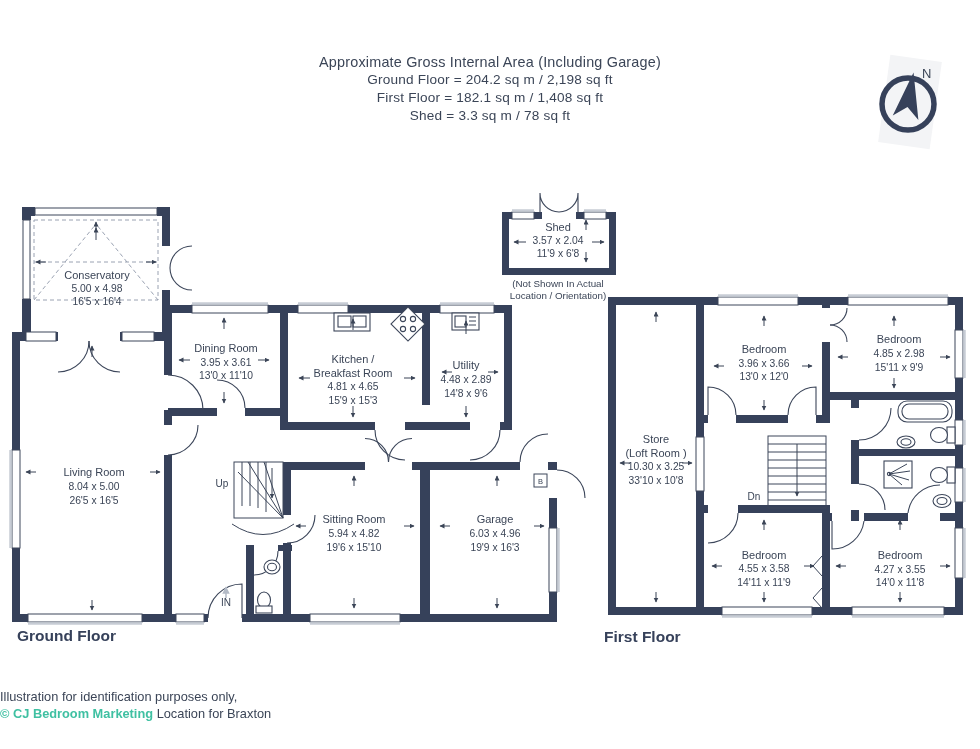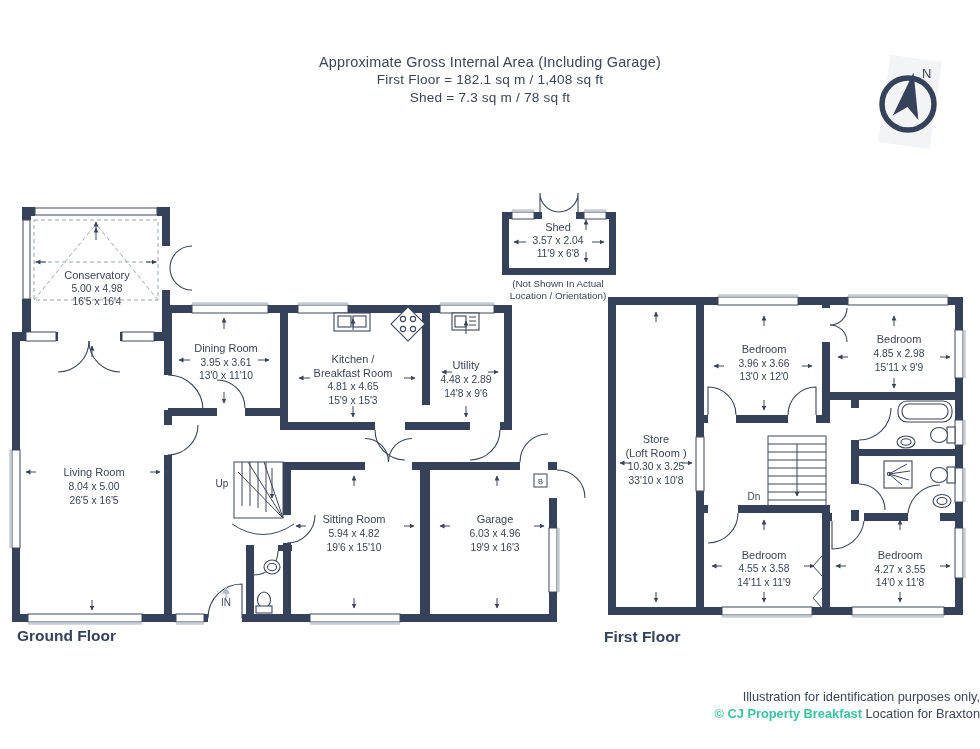--- a/index.html
+++ b/index.html
@@ -1,21 +1,21 @@
 <!DOCTYPE html>
 <html><head>
 <meta charset="utf-8">
 <style>
   html,body{margin:0;padding:0;background:#fff;}
   .page{position:relative;width:980px;height:749px;background:#fff;overflow:hidden;
         font-family:"Liberation Sans",sans-serif;color:#3b4557;}
   .hdr{position:absolute;top:53px;left:0;width:100%;text-align:center;}
   .hdr div{line-height:18px;font-size:13.6px;letter-spacing:.2px;}
   .hdr .h1{font-size:14.4px;}
-  .ftr{position:absolute;top:688px;left:0;width:100%;text-align:right;}
+  .ftr{position:absolute;top:688px;left:0;width:100%;text-align:left;}
   .ftr div{line-height:17px;font-size:12.8px;}
   .teal{color:#3fc0a2;font-weight:bold;}
   svg{position:absolute;left:0;top:0;}
   svg text{font-family:"Liberation Sans",sans-serif;fill:#3b4557;}
   .w{fill:#36415a;}
   .cut{fill:#fff;}
   .win{fill:#fff;stroke:#3c465a;stroke-width:1;}
   .sill{stroke:#c7ccd5;stroke-width:2.5;fill:none;}
   .door{fill:none;stroke:#3c465a;stroke-width:1.1;}
   .thin{fill:none;stroke:#3c465a;stroke-width:1;}
@@ -31,22 +31,23 @@
   .tiny{font-size:7.5px;text-anchor:middle;}
   .ncomp{font-size:13px;}
 </style>
 </head>
 <body>
 
 <div class="page">
 
   <div class="hdr">
     <div class="h1">Approximate Gross Internal Area (Including Garage)</div>
+    <div>Ground Floor = 204.2 sq m / 2,198 sq ft</div>
     <div>First Floor = 182.1 sq m / 1,408 sq ft</div>
-    <div>Shed = 7.3 sq m / 78 sq ft</div>
+    <div>Shed = 3.3 sq m / 78 sq ft</div>
   </div>
 
   <svg width="980" height="749" viewBox="0 0 980 749">
     <defs>
       <marker id="ah" markerWidth="6" markerHeight="6" refX="4.5" refY="2.5" orient="auto">
         <path d="M0,0 L5,2.5 L0,5 z" fill="#3b4557"></path>
       </marker>
       <marker id="ahg" markerWidth="6" markerHeight="6" refX="4.5" refY="2.5" orient="auto">
         <path d="M0,0 L5,2.5 L0,5 z" fill="#b3bac6"></path>
       </marker>
@@ -447,18 +448,18 @@
         <text class="rdim" x="900" y="573">4.27 x 3.55</text>
         <text class="rdim" x="900" y="586">14'0 x 11'8</text>
       </g>
       <text class="floorlab" x="604" y="642">First Floor</text>
     </g>
   </svg>
 
   <div class="ftr">
     <div>Illustration for identification purposes only,</div>
     <div>
-      <span class="teal">© CJ Property Breakfast</span>
+      <span class="teal">© CJ Bedroom Marketing</span>
       <span>Location for Braxton</span>
     </div>
   </div>
 
 </div>
 
 </body></html>

